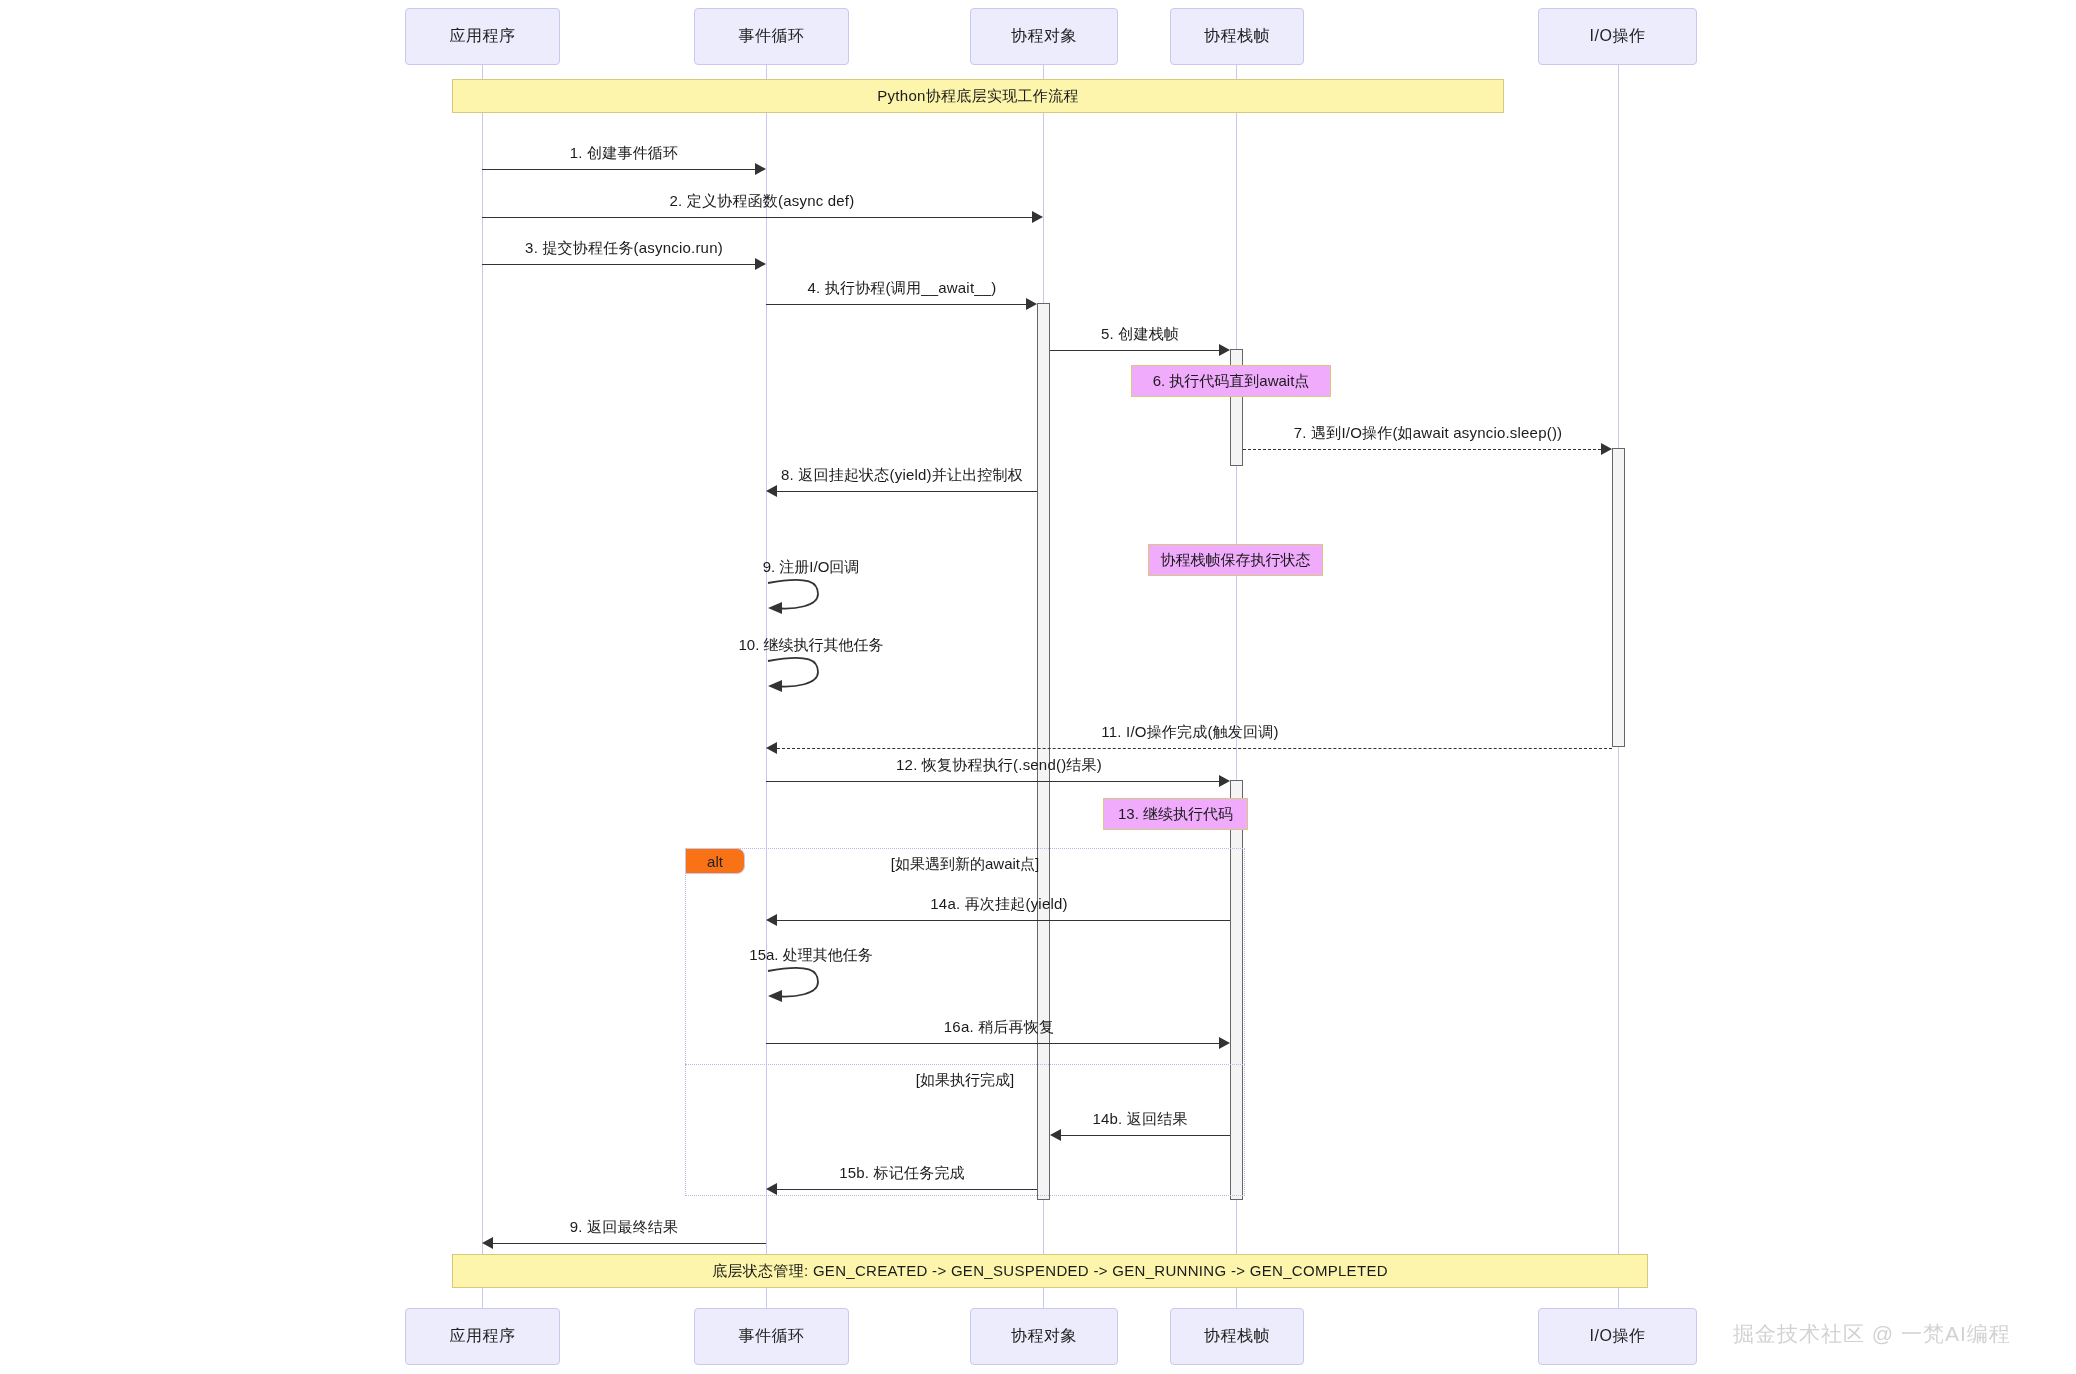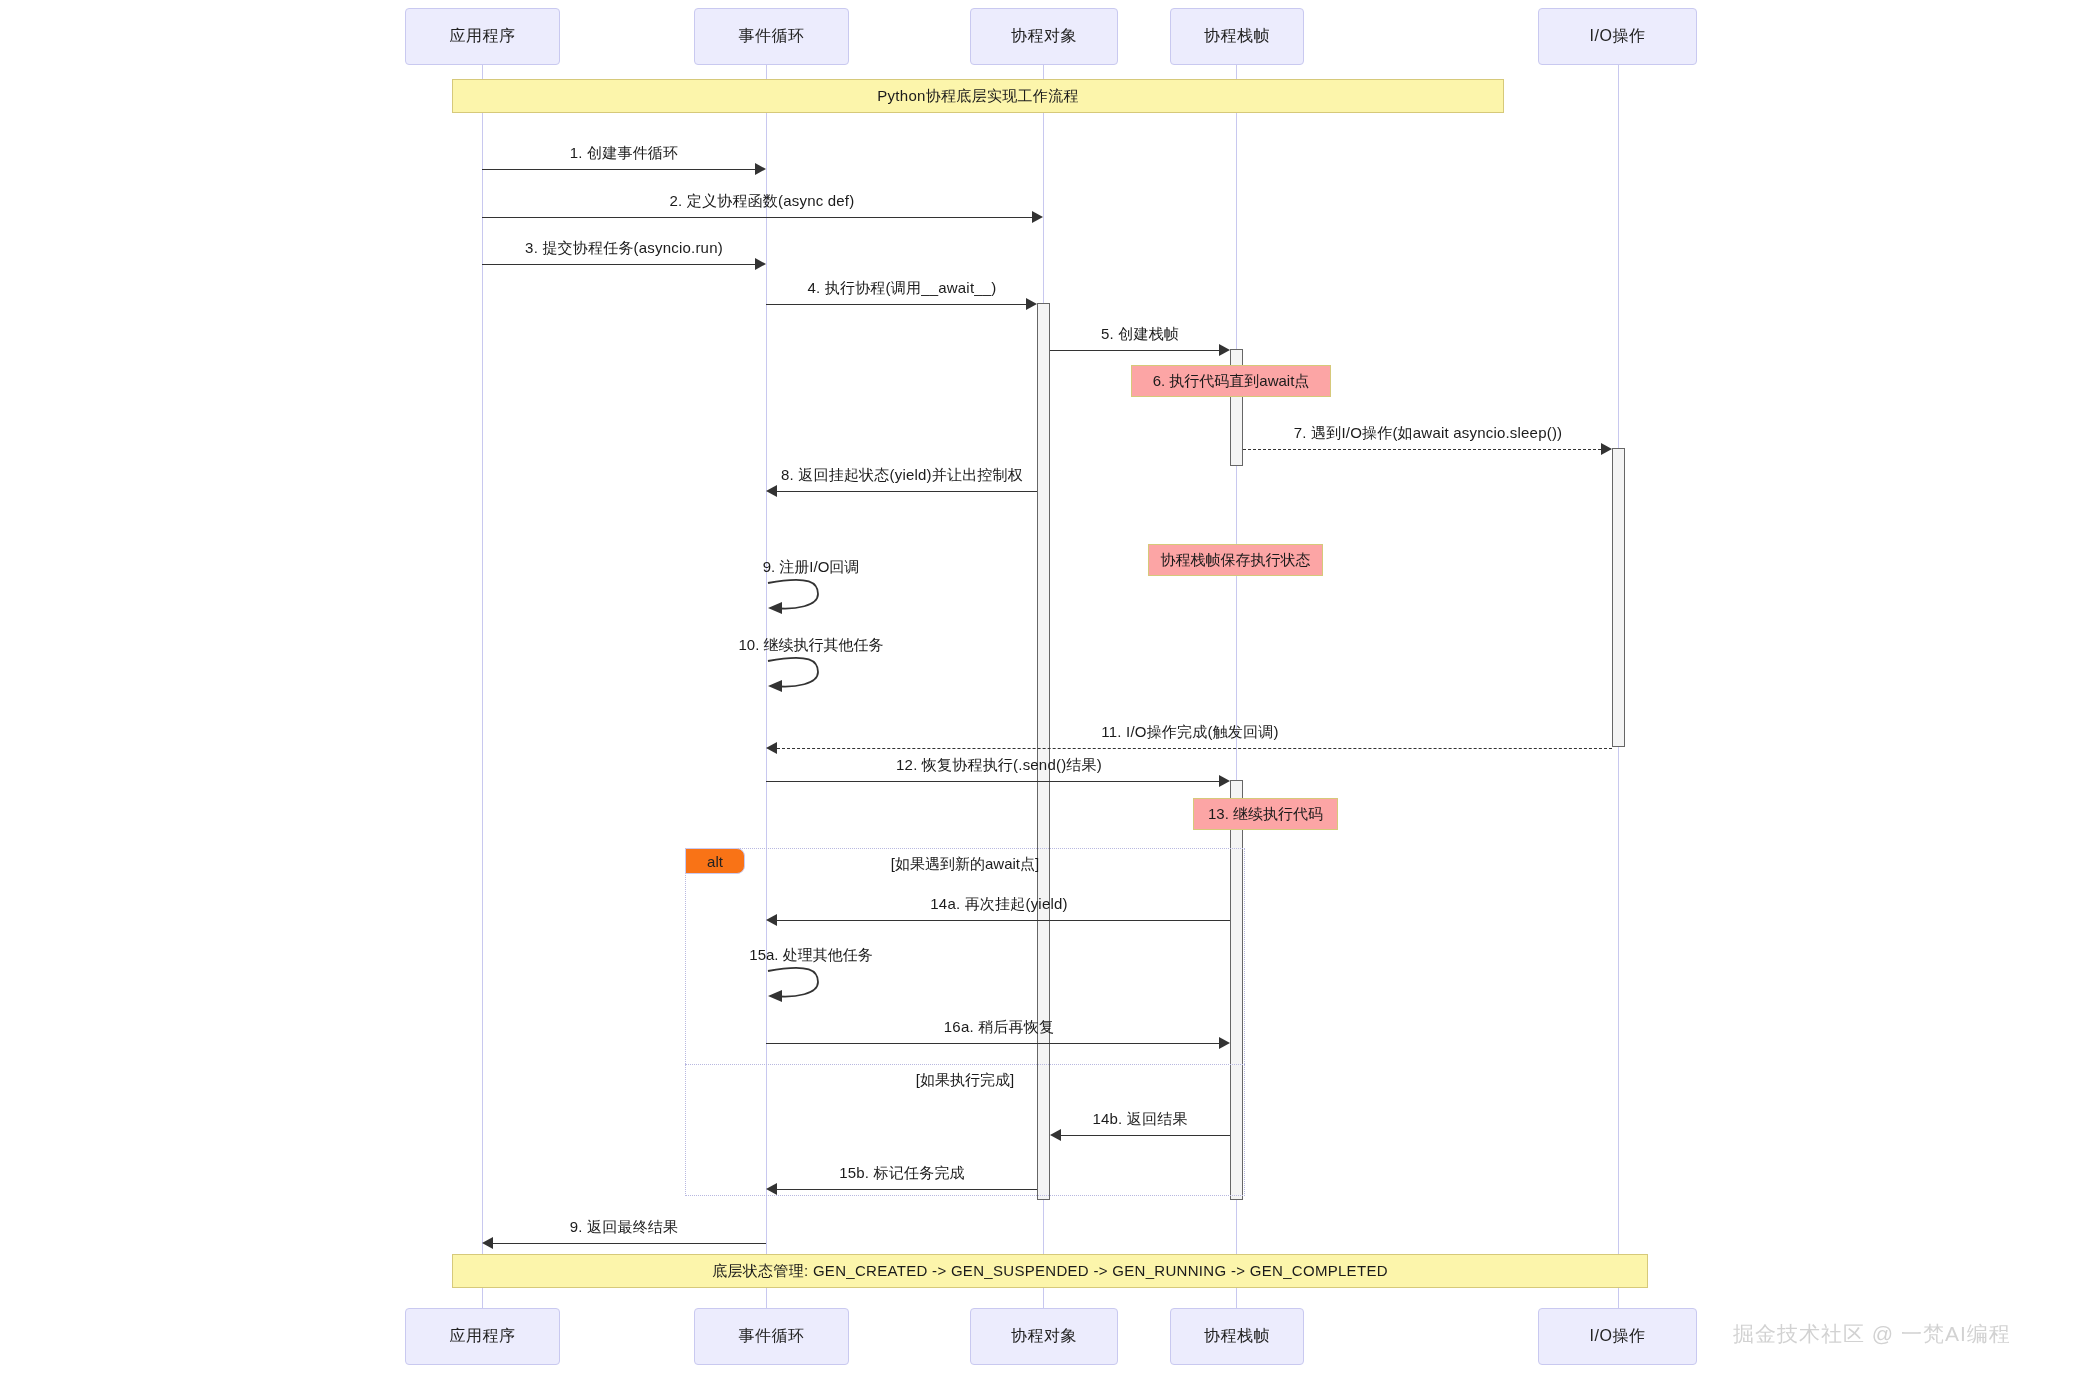--- a/index.html
+++ b/index.html
@@ -51,21 +51,21 @@
     align-items:center;
     justify-content:center;
     font-size:15px;
     color:#1b1b1b;
     letter-spacing:.3px;
   }
   
   .note{
     position:absolute;
     box-sizing:border-box;
-    background:#fca5a5;
+    background:#f0abfc;
     border:1px solid #d6c97a;
     display:flex;
     align-items:center;
     justify-content:center;
     font-size:15px;
     color:#1b1b1b;
     white-space:nowrap;
     padding:0 10px;
   }
   
@@ -260,21 +260,21 @@
     <div class="head left" style="left:0px;"></div>
     <div class="label center" style="left:424px;">11. I/O操作完成(触发回调)</div>
   </div>
 
   <div class="msg" style="left:766px; top:781px; width:464px;">
     <div class="line" style="width:453px;"></div>
     <div class="head right" style="left:453px;"></div>
     <div class="label center" style="left:233px;">12. 恢复协程执行(.send()结果)</div>
   </div>
 
-  <div class="note" style="left:1193px; top:798px; width:145px; height:32px;">
+  <div class="note" style="left:1103px; top:798px; width:145px; height:32px;">
     <span>13. 继续执行代码</span>
   </div>
 
   <div class="frag" style="left:685px; top:848px; width:560px; height:348px;"></div>
   <div class="frag-tab" style="left:685px; top:848px; width:60px; height:26px;">
     <span>alt</span>
   </div>
   <div class="frag-cond" style="left:965px; top:855px;">[如果遇到新的await点]</div>
 
   <div class="msg" style="left:766px; top:920px; width:464px;">

